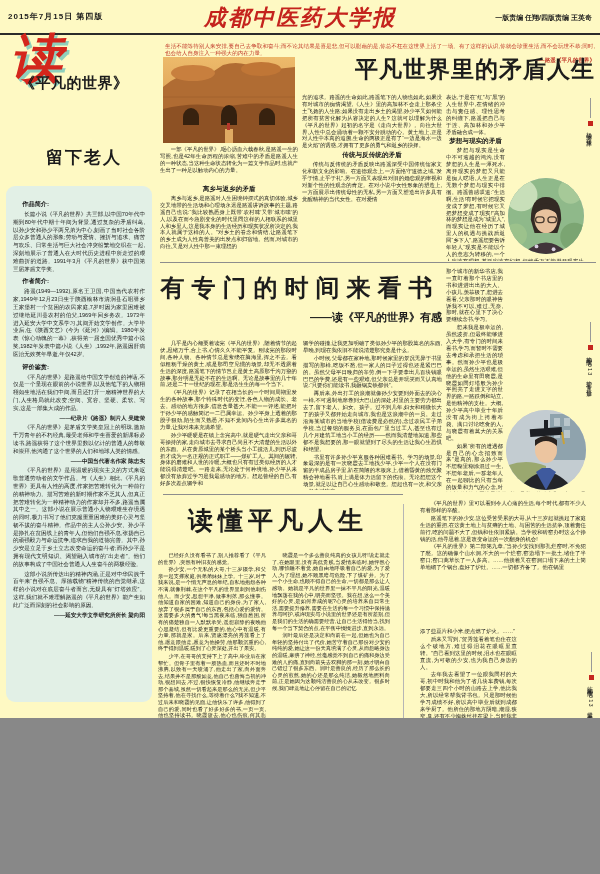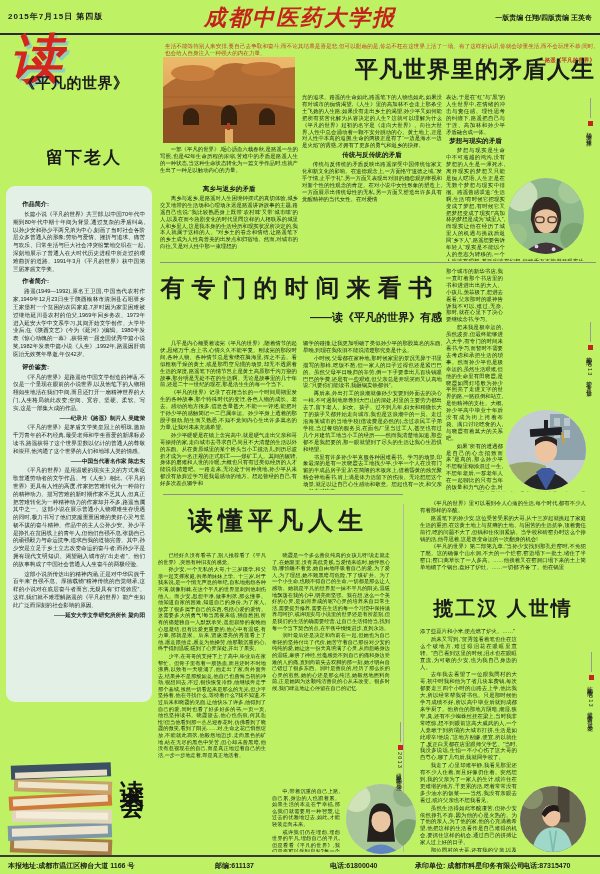--- a/index.html
+++ b/index.html
@@ -1,16 +1,16 @@
 <!DOCTYPE html>
 <html><head>
 <meta charset="utf-8">
 <style>
   html,body{margin:0;padding:0;background:#888;}
-  #page{position:relative;width:600px;height:874px;background:#bef264;overflow:hidden;
+  #page{position:relative;width:600px;height:718px;background:#fef9c3;overflow:hidden;
         font-family:"Liberation Sans",sans-serif;color:#1c1c1c;}
   
   .date-ed{position:absolute;left:8px;top:11px;font-size:8px;font-weight:bold;letter-spacing:1px;}
   .masthead{position:absolute;left:0;right:0;top:3px;text-align:center;font-size:22px;
             font-family:"DejaVu Serif",serif;font-style:italic;font-weight:bold;color:#c4231d;letter-spacing:2px;}
   .editors{position:absolute;right:8px;top:13px;font-size:7px;font-weight:bold;}
   .header-rule{position:absolute;left:0;right:0;top:33px;height:2px;background:#2b2b2b;}
   
   .lead-quote{position:absolute;left:165px;top:43px;width:430px;font-size:5.6px;line-height:7.2px;
               color:#c23a2b;text-align:justify;word-break:break-all;}
@@ -290,21 +290,20 @@
     <div class="bl-text">2013级眼视光医学 杨漫</div>
   </div>
 
   <div class="col" style="left:420px;top:500px;width:166px;height:94px;">
     <div>
         <p>《平凡的世界》里可以看到令人心痛的生活,每个时代,都有不少人有着那样的辛酸。</p>
         <p>路遥笔下的孙少安,这位受苦受累的大哥,从十三岁起就挑起了家庭生活的重担,在这黄土地上与贫瘠的土地、与困苦的生活抗争,顶着责任前行,吃的问题不大了,但钱和住依旧紧缺。当学校和砖窑办时这么个挣钱的活,他寻思着,这是改变命运的一次翻身的机会!</p>
         <p>《平凡的世界》第二部第九章,“当孙少安找到那孔烂窑时,不免犯了愁。这的确像个山水洞,不大的一个烂窑,窑边塌下一批土,堵住了半窑口;窑口蒿草长了一人多高。……他接着又在窑洞口塌下来的土上简单地砌了个锅台,盘好了炉灶。……一切都‘齐备’了。他在锅里</p>
       </div>
   </div>
-  <div class="t4">揽工汉 人世情</div>
   <div class="col" style="left:420px;top:628px;width:166px;height:224px;">
     <div class="ph ph-f" style="width:66px;height:66px;margin:158px 0 0 3px;">
       <svg width="66" height="66" viewBox="0 0 80 80">
         <rect width="80" height="80" fill="#6b6a54"></rect>
         <rect x="46" y="0" width="14" height="44" fill="#4a4538"></rect>
         <circle cx="14" cy="14" r="14" fill="#86906a"></circle>
         <ellipse cx="38" cy="36" rx="11" ry="13" fill="#ecc2a0" transform="rotate(-12 38 36)"></ellipse>
         <path d="M26 34 Q32 20 46 24 L48 32 Q38 26 30 38 Z" fill="#201c19"></path>
         <path d="M14 80 Q20 50 40 50 Q60 50 64 80 Z" fill="#9fd8c9"></path>
         <path d="M36 54 L40 80 L44 54" fill="none" stroke="#7dbcab" stroke-width="2"></path>

